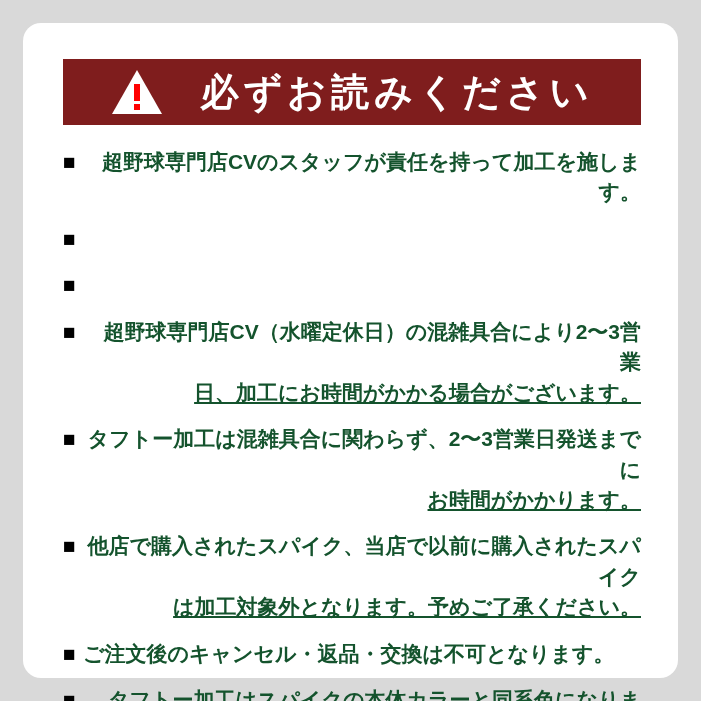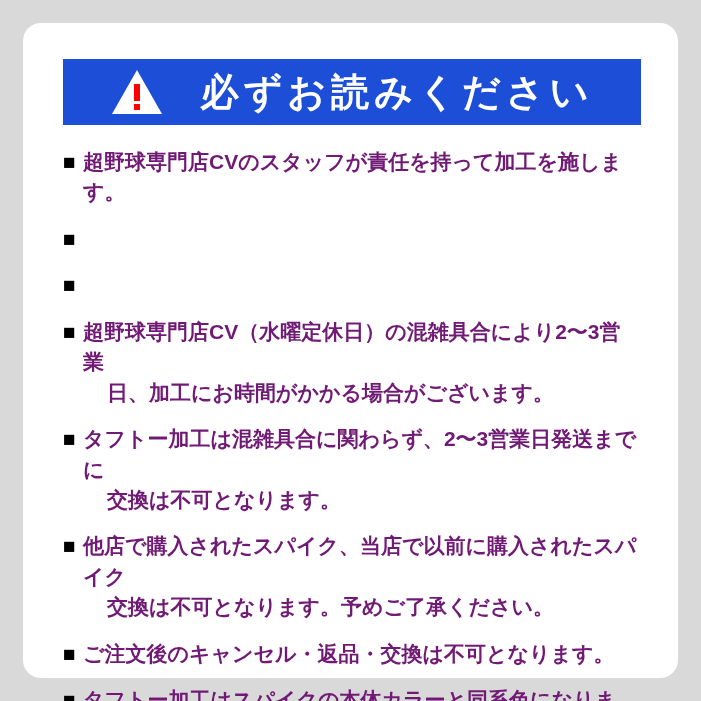--- a/index.html
+++ b/index.html
@@ -23,21 +23,21 @@
     border-radius: 18px;
     box-sizing: border-box;
   }
   .inner {
     position: absolute;
     left: 40px;
     top: 36px;
     width: 578px;
   }
   .banner {
-    background: #1d4ed8;
+    background: #7f1d1d;
     height: 66px;
     display: flex;
     align-items: center;
     justify-content: center;
     gap: 36px;
     padding: 0 10px;
     box-sizing: border-box;
   }
   .warn-icon {
     width: 54px;
@@ -65,27 +65,29 @@
     flex: 0 0 auto;
     font-size: 21px;
     line-height: 1.45;
     color: #000000;
     font-weight: bold;
     width: 20px;
   }
   .bullet-text {
     font-size: 21px;
     line-height: 1.45;
-    color: #701a75;
+    color: #14532d;
     font-weight: bold;
     letter-spacing: 0px;
+    text-align: right;
   }
   .bullet-text .indent {
     display: block;
     padding-left: 24px;
+    text-decoration: underline;
   }
 </style>
 </head>
 <body>
 
 <div class="page">
   <div class="inner">
 
     <div class="banner">
       <svg class="warn-icon" viewBox="0 0 54 48" aria-hidden="true">
@@ -116,29 +118,29 @@
         <span class="bullet-text">
           <span>超野球専門店CV（水曜定休日）の混雑具合により2〜3営業</span>
           <span class="indent">日、加工にお時間がかかる場合がございます。</span>
         </span>
       </div>
 
       <div class="bullet">
         <span class="bullet-mark">■</span>
         <span class="bullet-text">
           <span>タフトー加工は混雑具合に関わらず、2〜3営業日発送までに</span>
-          <span class="indent">交換は不可となります。</span>
+          <span class="indent">お時間がかかります。</span>
         </span>
       </div>
 
       <div class="bullet">
         <span class="bullet-mark">■</span>
         <span class="bullet-text">
           <span>他店で購入されたスパイク、当店で以前に購入されたスパイク</span>
-          <span class="indent">交換は不可となります。予めご了承ください。</span>
+          <span class="indent">は加工対象外となります。予めご了承ください。</span>
         </span>
       </div>
 
       <div class="bullet">
         <span class="bullet-mark">■</span>
         <span class="bullet-text">ご注文後のキャンセル・返品・交換は不可となります。</span>
       </div>
 
       <div class="bullet">
         <span class="bullet-mark">■</span>

